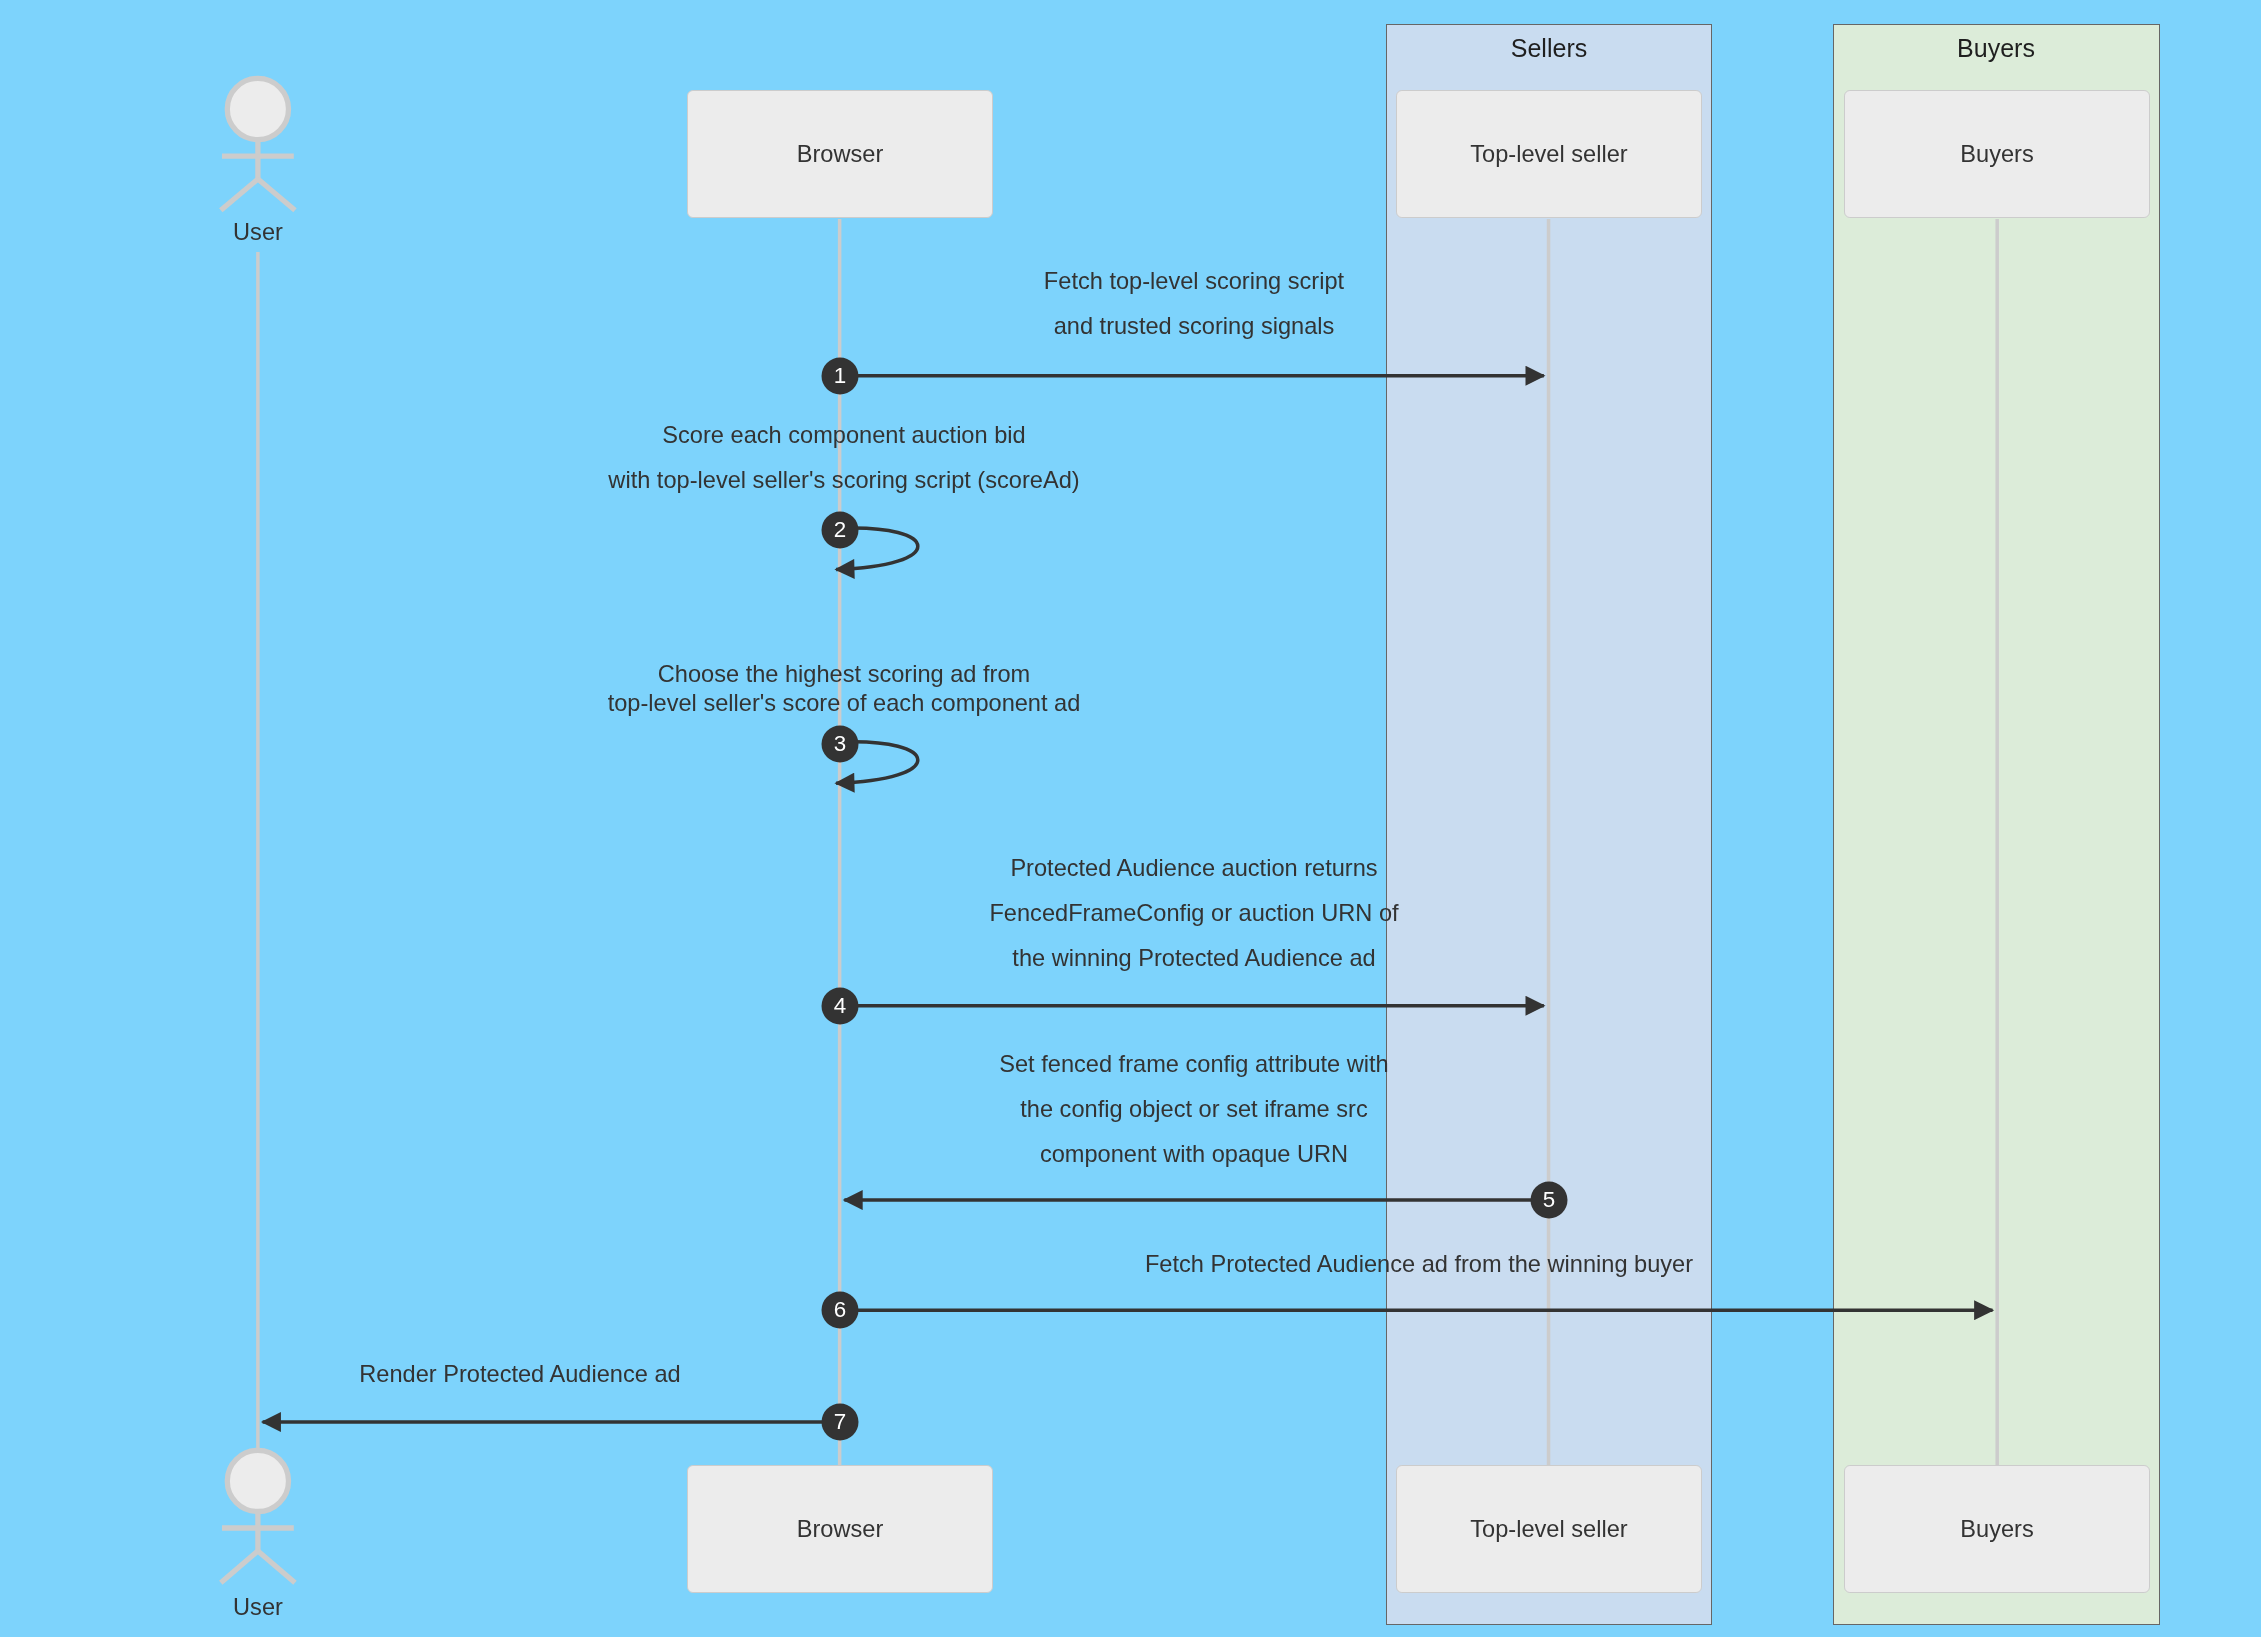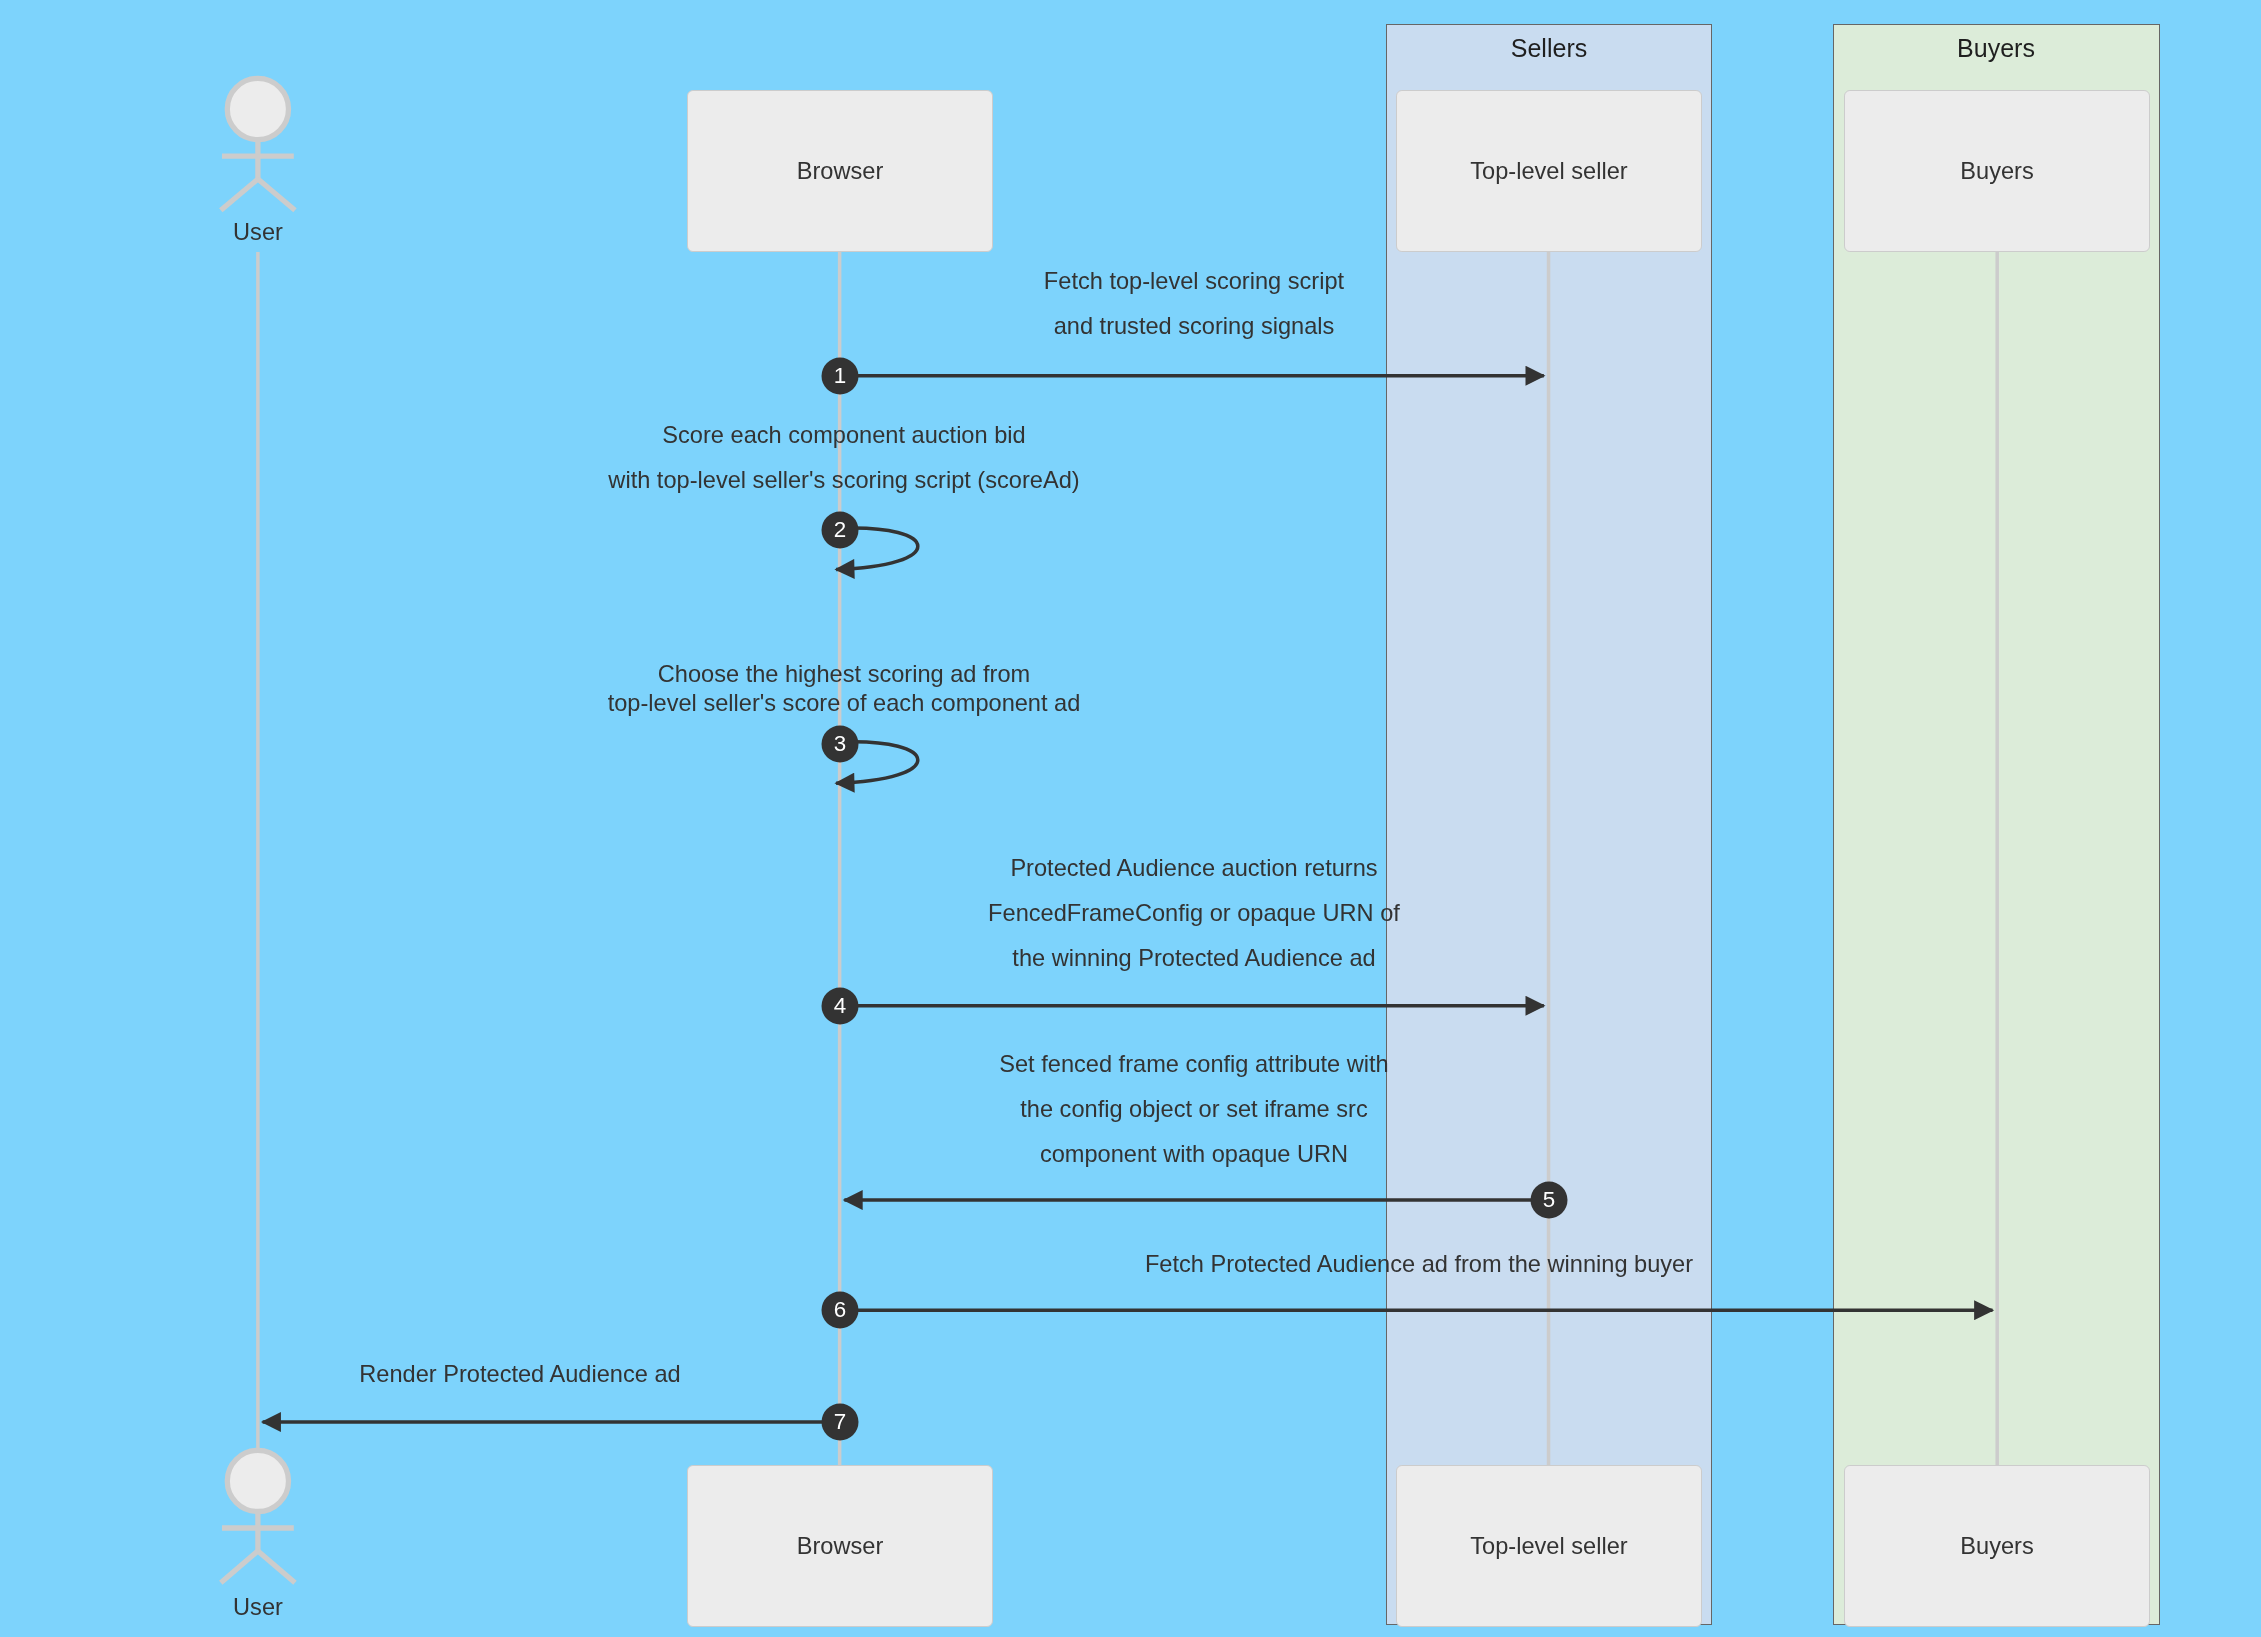--- a/index.html
+++ b/index.html
@@ -20,21 +20,21 @@
   #sellers-rect{left:1386px;width:326px;background:#c9dcf0;}
   #buyers-rect{left:1833px;width:327px;background:#dcecd9;}
   .group-label{
     position:absolute;
     transform:translate(-50%,-50%);
     font-size:25px;line-height:1;color:#1f1f1f;
     white-space:nowrap;
   }
   .pbox{
     position:absolute;
-    width:306px;height:162px;
+    width:306px;height:128px;
     background:#ececec;
     border:1.8px solid #cccccc;
     border-radius:5.9px;
     box-sizing:border-box;
     display:flex;align-items:center;justify-content:center;
     font-size:23.6px;color:#333333;
     white-space:nowrap;
   }
   .msg-line{
     position:absolute;
@@ -122,21 +122,21 @@
   <div class="msg-line" style="left:1194px;top:282px;">Fetch top-level scoring script</div>
   <div class="msg-line" style="left:1194px;top:327px;">and trusted scoring signals</div>
 
   <div class="msg-line" style="left:844px;top:436px;">Score each component auction bid</div>
   <div class="msg-line" style="left:844px;top:481px;">with top-level seller's scoring script (scoreAd)</div>
 
   <div class="msg-line" style="left:844px;top:675px;">Choose the highest scoring ad from</div>
   <div class="msg-line" style="left:844px;top:695px;margin-top:9px;">top-level seller's score of each component ad</div>
 
   <div class="msg-line" style="left:1194px;top:869px;">Protected Audience auction returns</div>
-  <div class="msg-line" style="left:1194px;top:914px;">FencedFrameConfig or opaque URN of</div>
+  <div class="msg-line" style="left:1194px;top:914px;">FencedFrameConfig or auction URN of</div>
   <div class="msg-line" style="left:1194px;top:959px;">the winning Protected Audience ad</div>
 
   <div class="msg-line" style="left:1194px;top:1065px;">Set fenced frame config attribute with</div>
   <div class="msg-line" style="left:1194px;top:1110px;">the config object or set iframe src</div>
   <div class="msg-line" style="left:1194px;top:1155px;">component with opaque URN</div>
 
   <div class="msg-line" style="left:1419px;top:1265px;">Fetch Protected Audience ad from the winning buyer</div>
 
   <div class="msg-line" style="left:520px;top:1375px;">Render Protected Audience ad</div>
 

